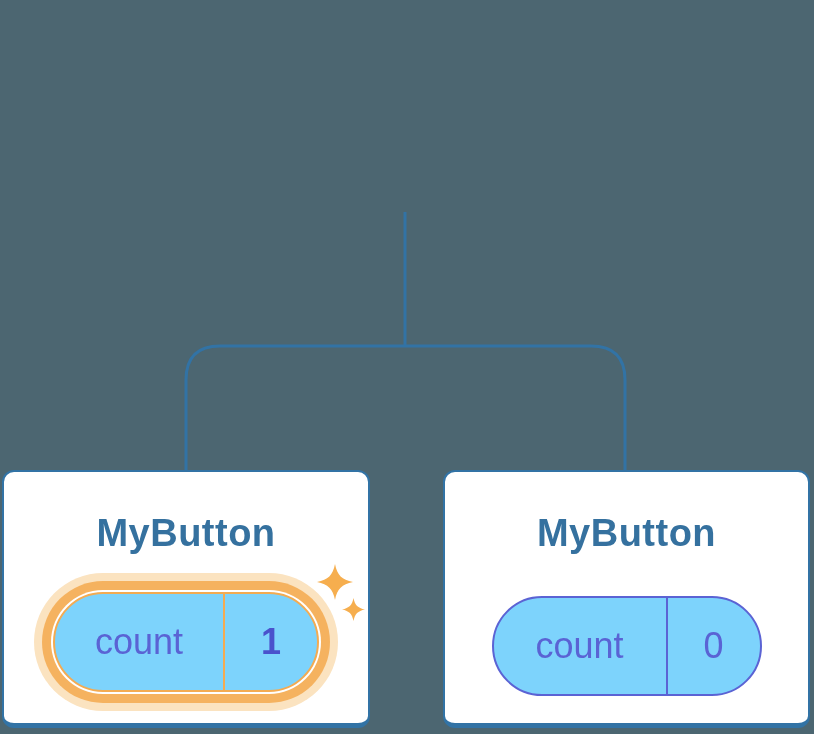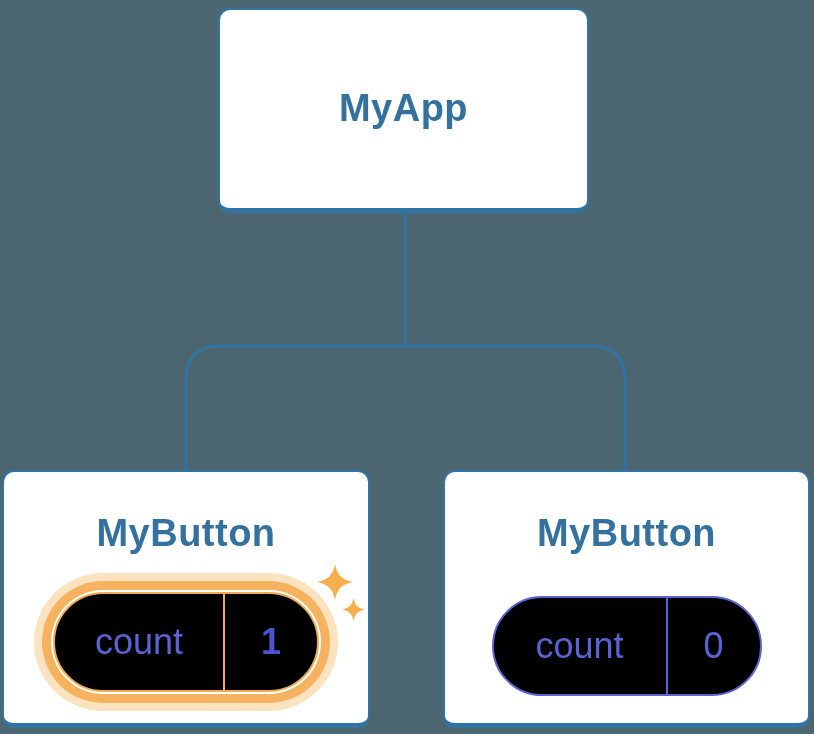--- a/index.html
+++ b/index.html
@@ -43,21 +43,21 @@
     letter-spacing: 0.5px;
     line-height: 1.15;
   }
   .node-child-left .node-title,
   .node-child-right .node-title { margin-top: 40px; }
 
   .pill {
     display: flex;
     align-items: stretch;
     box-sizing: border-box;
-    background: #000000;
+    background: #7dd3fc;
     border-radius: 60px;
     height: 100px;
   }
   .pill-normal {
     margin-top: 40px;
     width: 270px;
     border: 2px solid #5b63d4;
   }
   .pill-highlight {
     position: relative;
@@ -101,23 +101,20 @@
 </head>
 <body>
 
 <div id="stage">
 
   <svg id="connectors" width="814" height="734" viewBox="0 0 814 734">
     <path d="M405 212 L405 346" fill="none" stroke="#3273a5" stroke-width="3"></path>
     <path d="M186 470 L186 380 Q186 346 220 346 L591 346 Q625 346 625 380 L625 470" fill="none" stroke="#3273a5" stroke-width="3"></path>
   </svg>
 
-  <div class="node node-root">
-    <div class="node-title">MyApp</div>
-  </div>
 
   <div class="node node-child-left">
     <div class="node-title">MyButton</div>
 
     <div class="pill pill-highlight">
       <div class="pill-key">count</div>
       <div class="pill-value">1</div>
     </div>
 
     <svg class="sparkle sparkle-large" viewBox="0 0 32 32">

